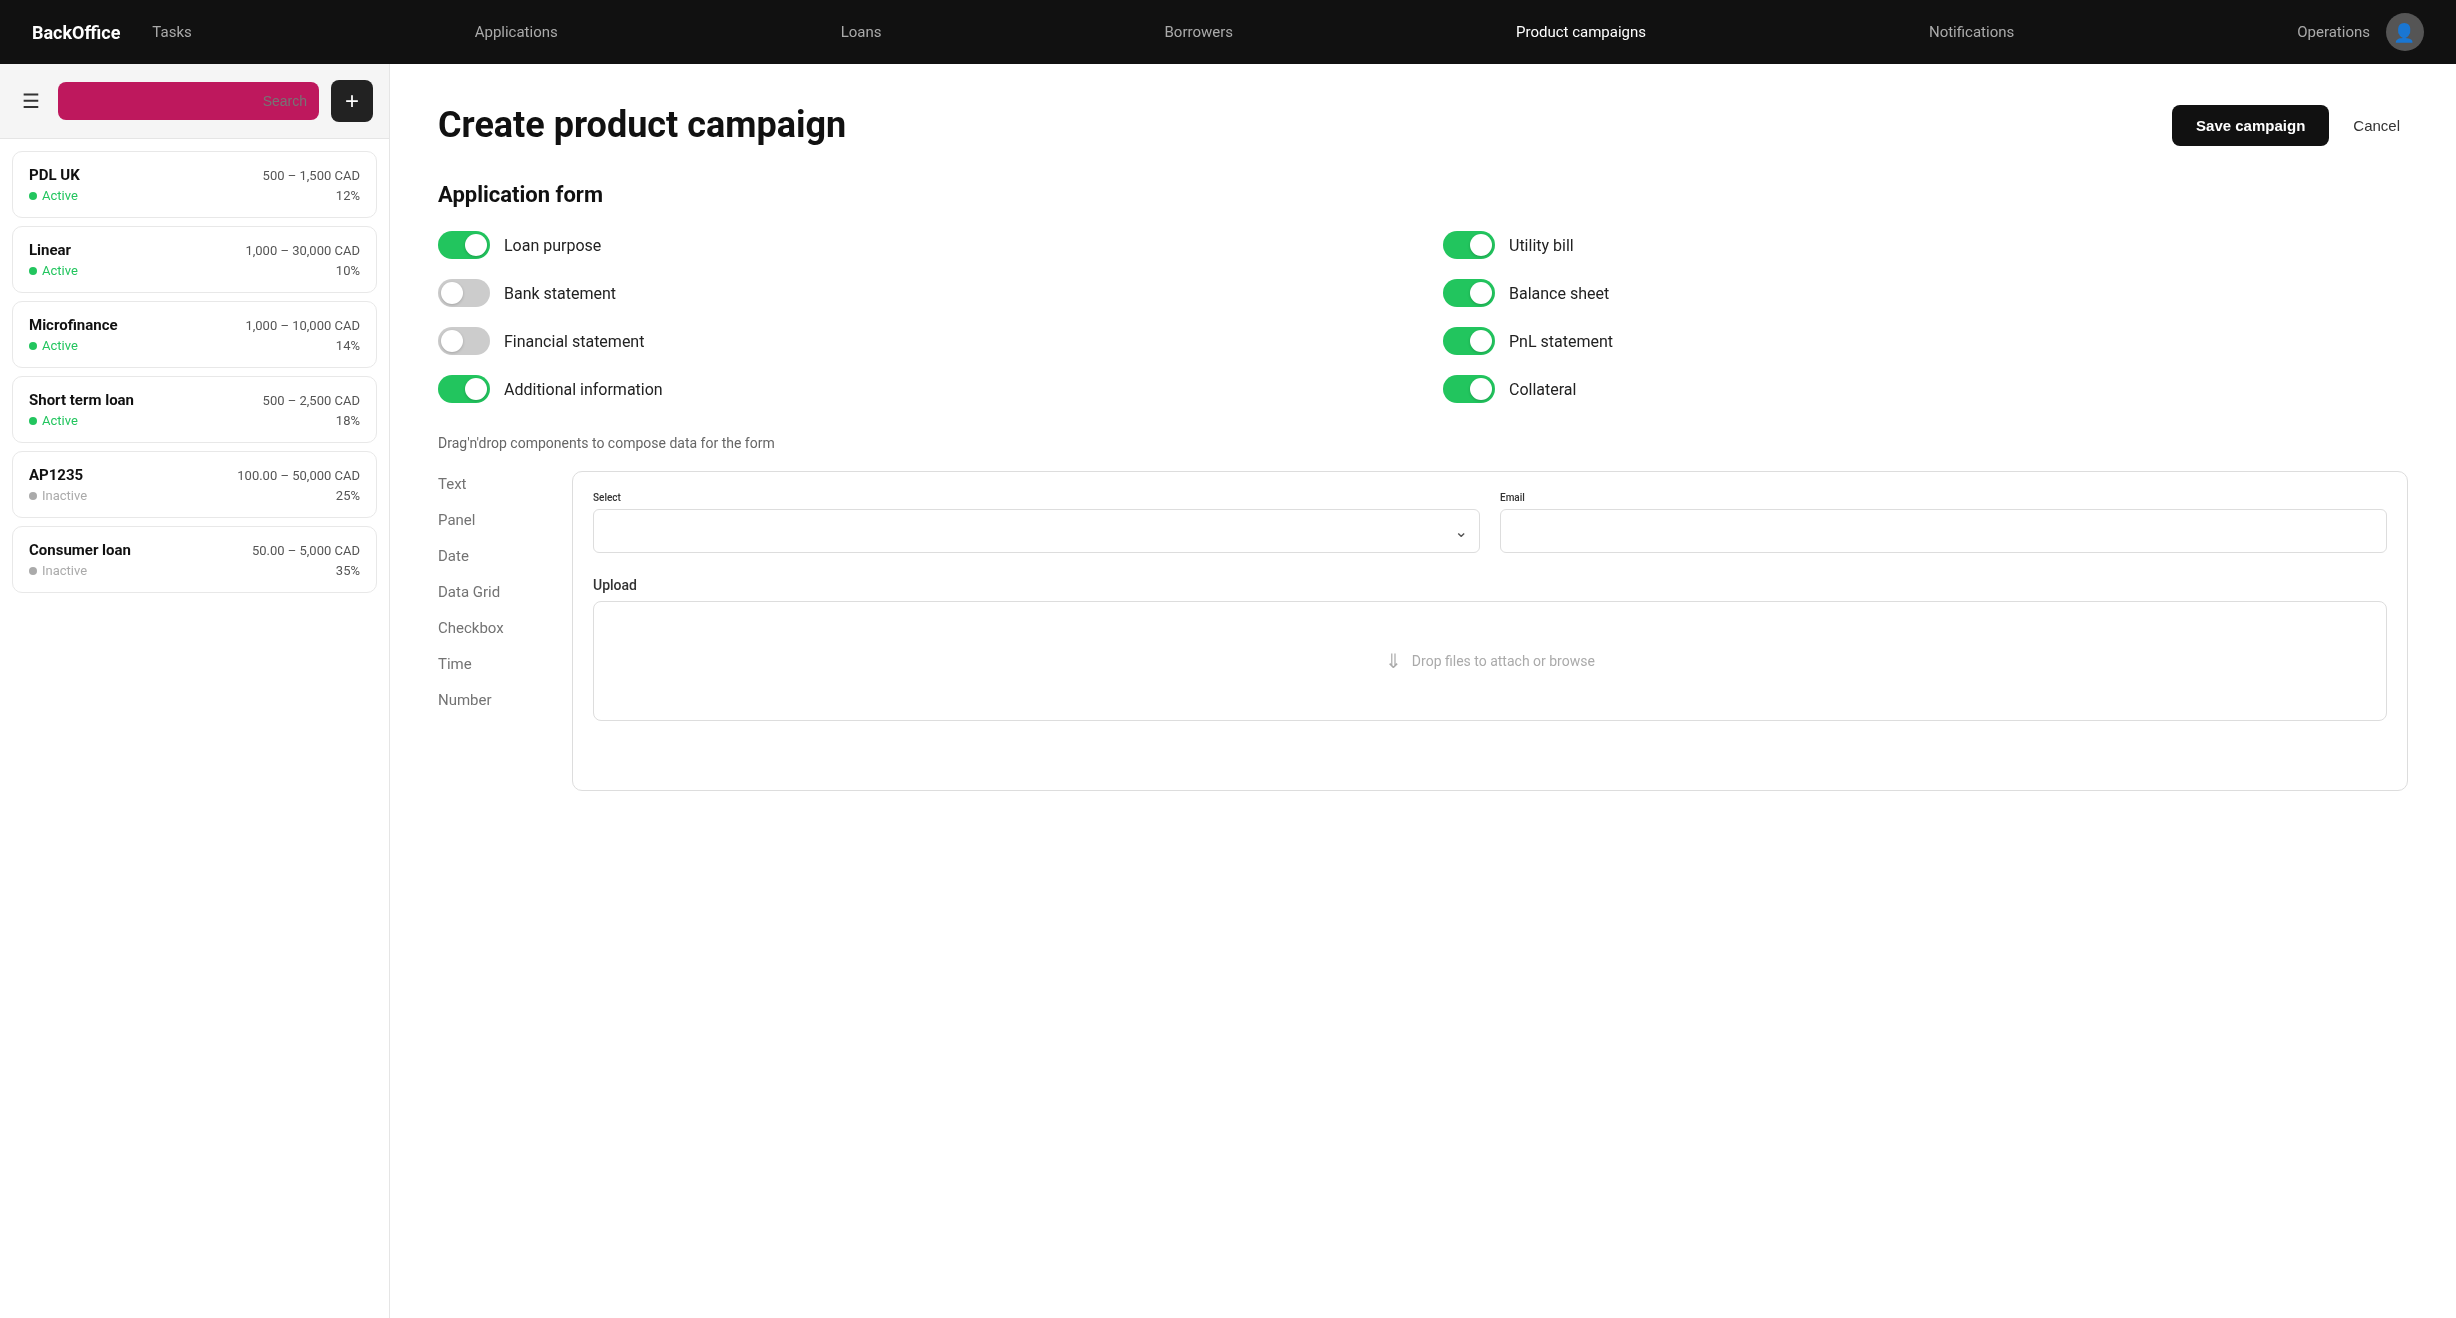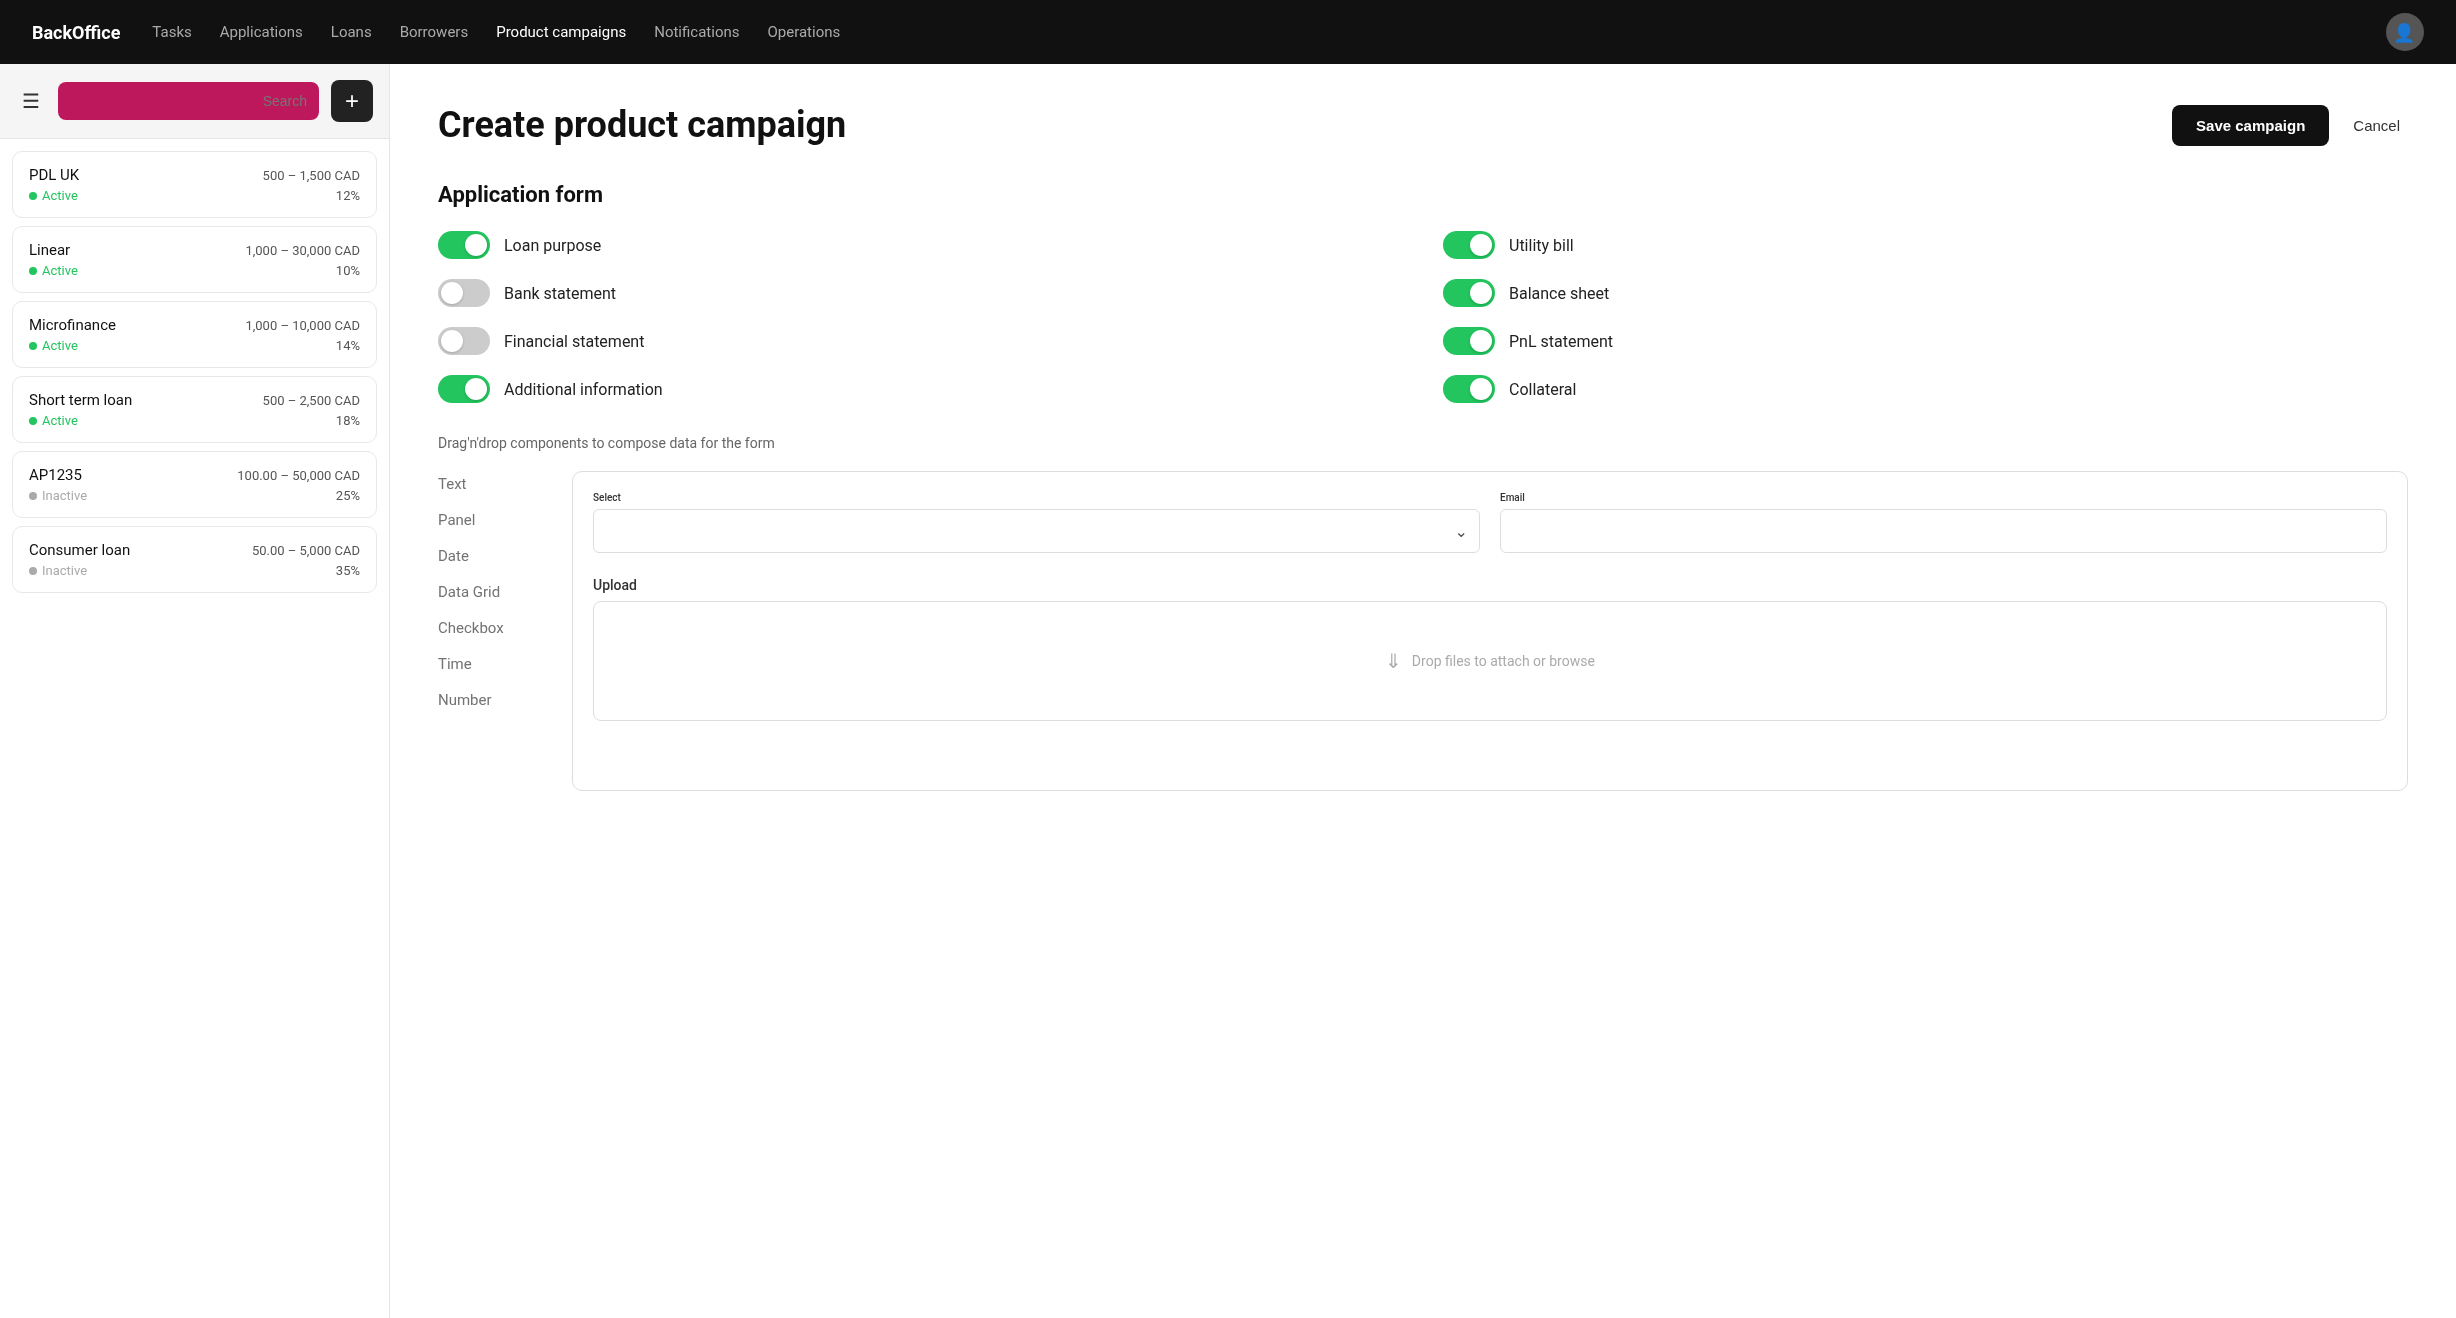--- a/index.html
+++ b/index.html
@@ -18,20 +18,21 @@
       color: #fff;
       font-weight: 700;
       font-size: 18px;
       white-space: nowrap;
       margin-right: 16px;
     }
     .navbar-links {
       display: flex;
       gap: 28px;
       flex: 1;
+      justify-content: space-between;
     }
     .navbar-link {
       color: #aaa;
       text-decoration: none;
       font-size: 15px;
       cursor: pointer;
     }
     .navbar-link.active {
       color: #fff;
       font-weight: 400;
@@ -119,21 +120,21 @@
       padding: 14px 16px;
       cursor: pointer;
     }
     .sidebar-item-row1 {
       display: flex;
       justify-content: space-between;
       align-items: center;
       margin-bottom: 4px;
     }
     .sidebar-item-name {
-      font-weight: 400;
+      font-weight: 700;
       font-size: 15px;
       color: #111;
     }
     .sidebar-item-range {
       font-size: 13px;
       color: #555;
     }
     .sidebar-item-row2 {
       display: flex;
       justify-content: space-between;

